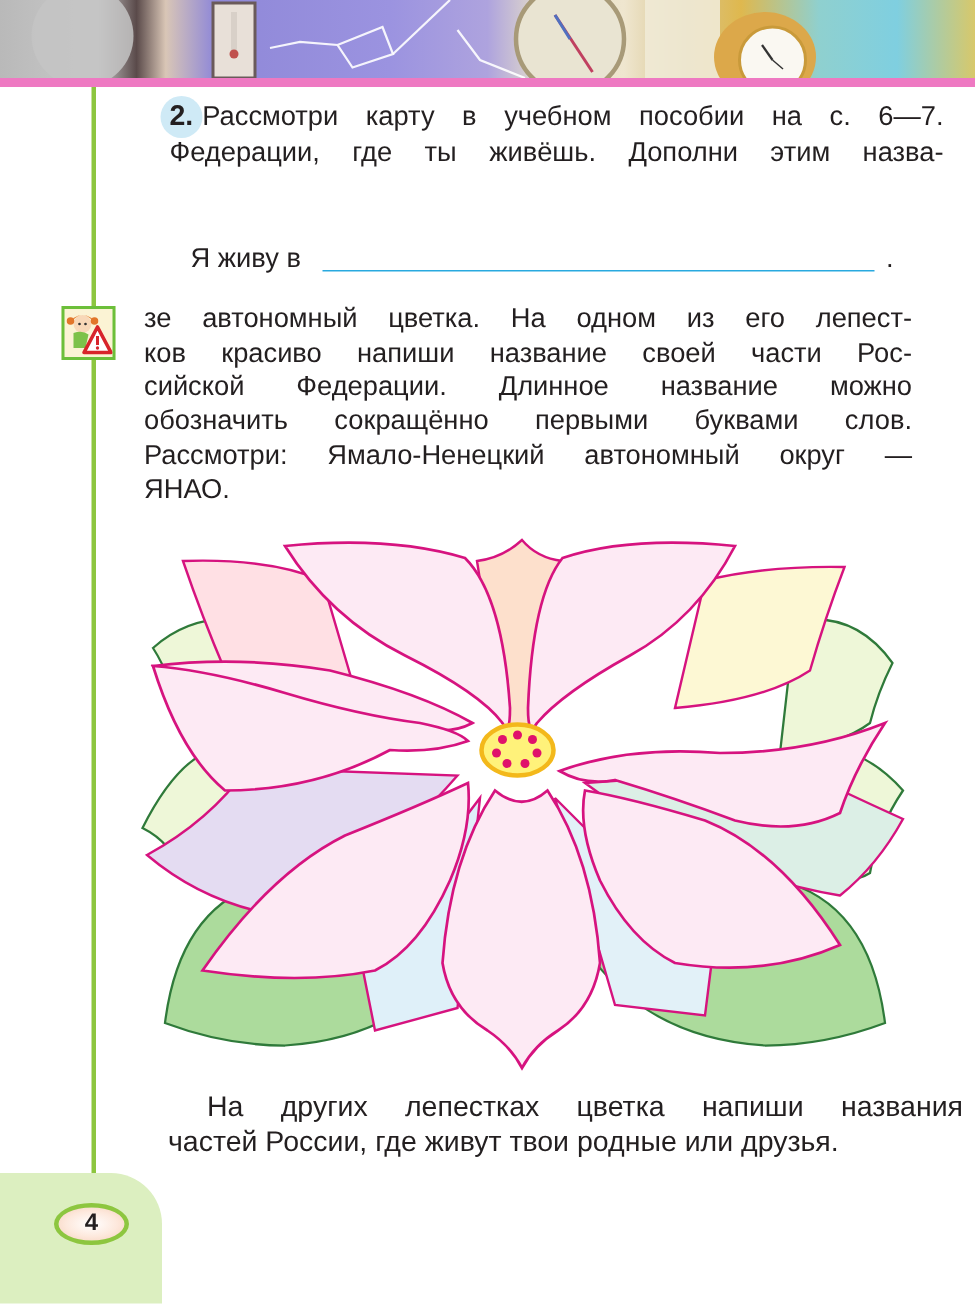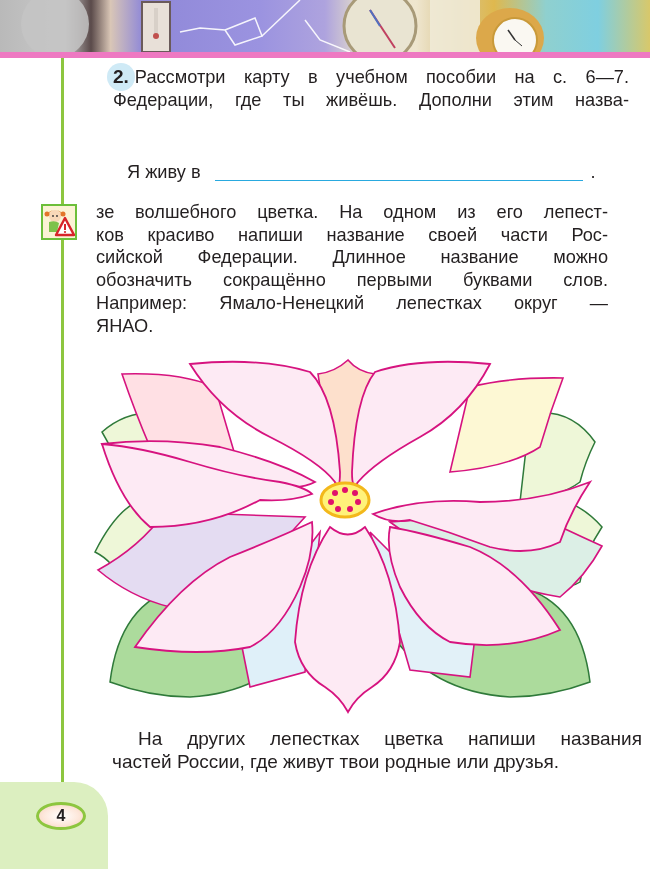--- a/index.html
+++ b/index.html
@@ -112,25 +112,25 @@
     <circle cx="10" cy="10" r="0.9" fill="#333"></circle>
     <circle cx="14" cy="10" r="0.9" fill="#333"></circle>
     <path d="M6 16 Q12 14 16 17 L14 26 L6 26 Z" fill="#7dc24a"></path>
     <path d="M22 12 L31 29 L13 29 Z" fill="#ffffff" stroke="#d7242a" stroke-width="2.4" stroke-linejoin="round"></path>
     <rect x="21" y="18" width="2" height="6" fill="#d7242a"></rect>
     <circle cx="22" cy="26" r="1.1" fill="#d7242a"></circle>
   </svg>
 </div>
 
 <div class="task-text task3">
-  <span class="line">зе волшебного цветка. На одном из его лепест-</span>
+  <span class="line">зе автономный цветка. На одном из его лепест-</span>
   <span class="line">ков красиво напиши название своей части Рос-</span>
   <span class="line">сийской Федерации. Длинное название можно</span>
   <span class="line">обозначить сокращённо первыми буквами слов.</span>
-  <span class="line">Например: Ямало-Ненецкий лепестках округ —</span>
+  <span class="line">Рассмотри: Ямало-Ненецкий автономный округ —</span>
   <span class="line last">ЯНАО.</span>
 </div>
 
 <svg class="flower" width="520" height="370" viewBox="0 0 520 370">
   <g stroke="#2f7a3a" stroke-width="1.5">
     <path d="M20 330 Q30 250 90 235 Q160 225 220 280 Q180 340 100 345 Q60 345 20 330 Z" fill="#acdb9c"></path>
     <path d="M500 330 Q490 250 430 235 Q360 225 300 280 Q340 340 420 345 Q460 345 500 330 Z" fill="#acdb9c"></path>
     <path d="M12 80 Q40 55 80 62 L90 150 Q50 145 30 130 Q25 100 12 80 Z" fill="#eef7d8"></path>
     <path d="M505 90 Q480 55 440 62 L430 150 Q470 145 490 130 Q495 110 505 90 Z" fill="#eef7d8"></path>
     <path d="M5 200 Q30 150 60 145 L80 230 Q45 240 30 230 Q25 210 5 200 Z" fill="#eef7d8"></path>

